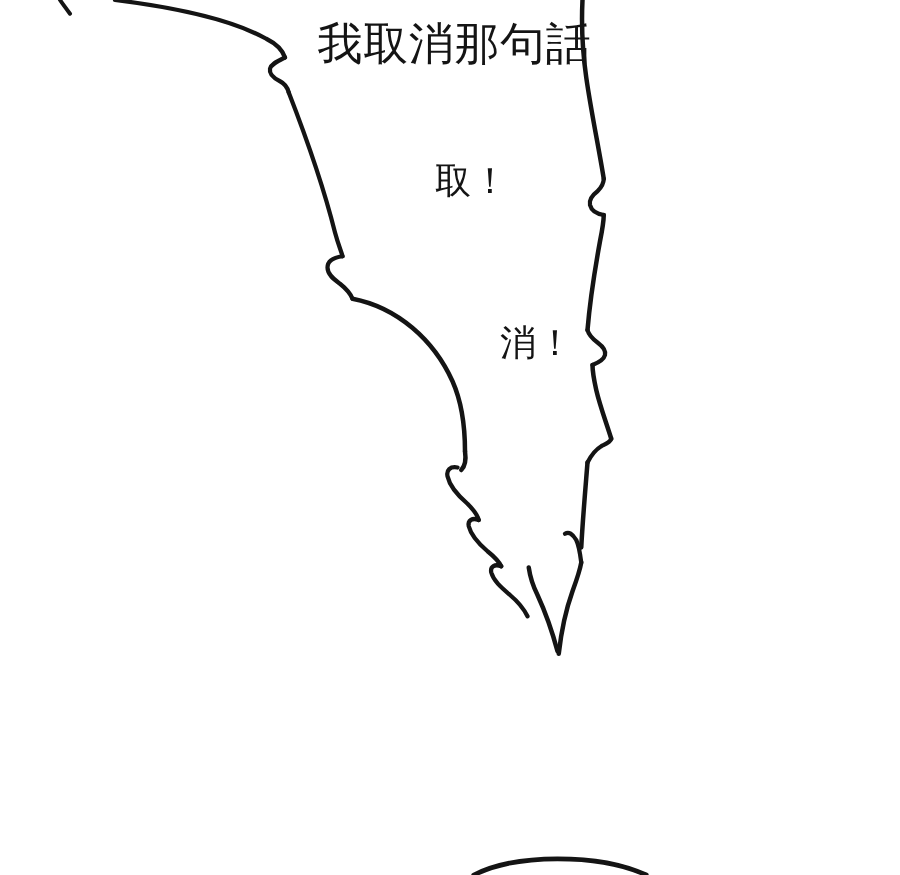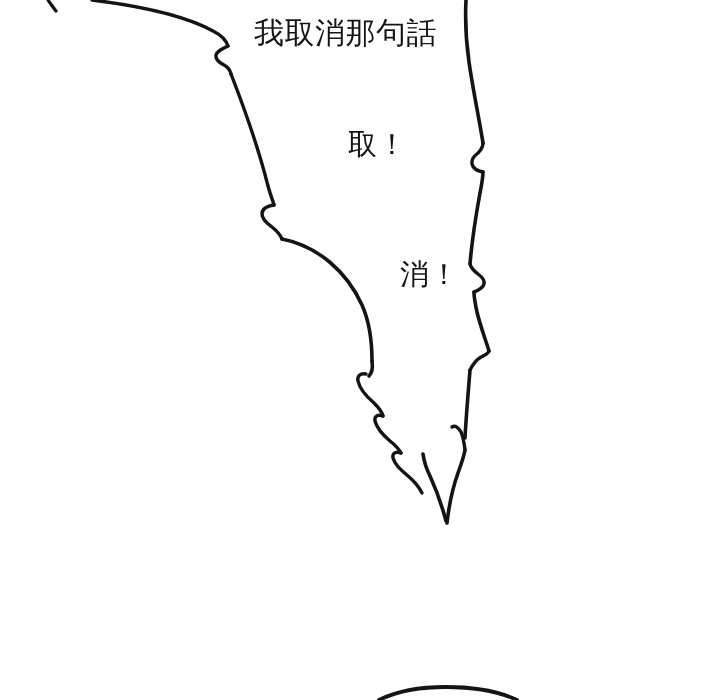--- a/index.html
+++ b/index.html
@@ -75,19 +75,19 @@
         <path d="M 470 370 C 473 364 476 360 481 357 C 485 355 488 354 489 351" stroke-width="3.4"></path>
         <path d="M 489 351 C 485 338 480 325 477 312 C 475 303 474 297 474 292" stroke-width="3.6"></path>
         <path d="M 474 292 C 479 290 483 288 484 284 C 485 280 482 277 478 274 C 474 271 471 268 470 264" stroke-width="3.4"></path>
         <path d="M 470 264 C 472 240 476 215 480 193 C 482 183 483 177 483 172" stroke-width="3.6"></path>
         <path d="M 483 172 C 477 171 473 168 472 164 C 471 159 474 156 478 153 C 481 150 483 147 483 143" stroke-width="3.4"></path>
         <path d="M 483 143 C 479 118 473 90 469 62 C 466 41 465 20 466 0" stroke-width="3.6"></path>
         <path d="M 379 700 C 395 692 418 687 446 687 C 476 687 500 692 517 700" stroke-width="3.8"></path>
       </g>
   </svg>
 
-  <div class="dialogue" id="line-1" style="left: 254px; top: 18px; font-size: 30px; color: rgb(20, 20, 20);">我取消那句話</div>
+  <div class="dialogue" id="line-1" style="left: 254px; top: 18px; font-size: 36px; color: rgb(20, 20, 20);">我取消那句話</div>
 
   <div class="dialogue" id="line-2" style="left: 348px; top: 130px; font-size: 29px; color: rgb(20, 20, 20);">取！</div>
 
   <div class="dialogue" id="line-3" style="left: 400px; top: 260px; font-size: 29px; color: rgb(20, 20, 20);">消！</div>
 
 </div>
 
 </body></html>

